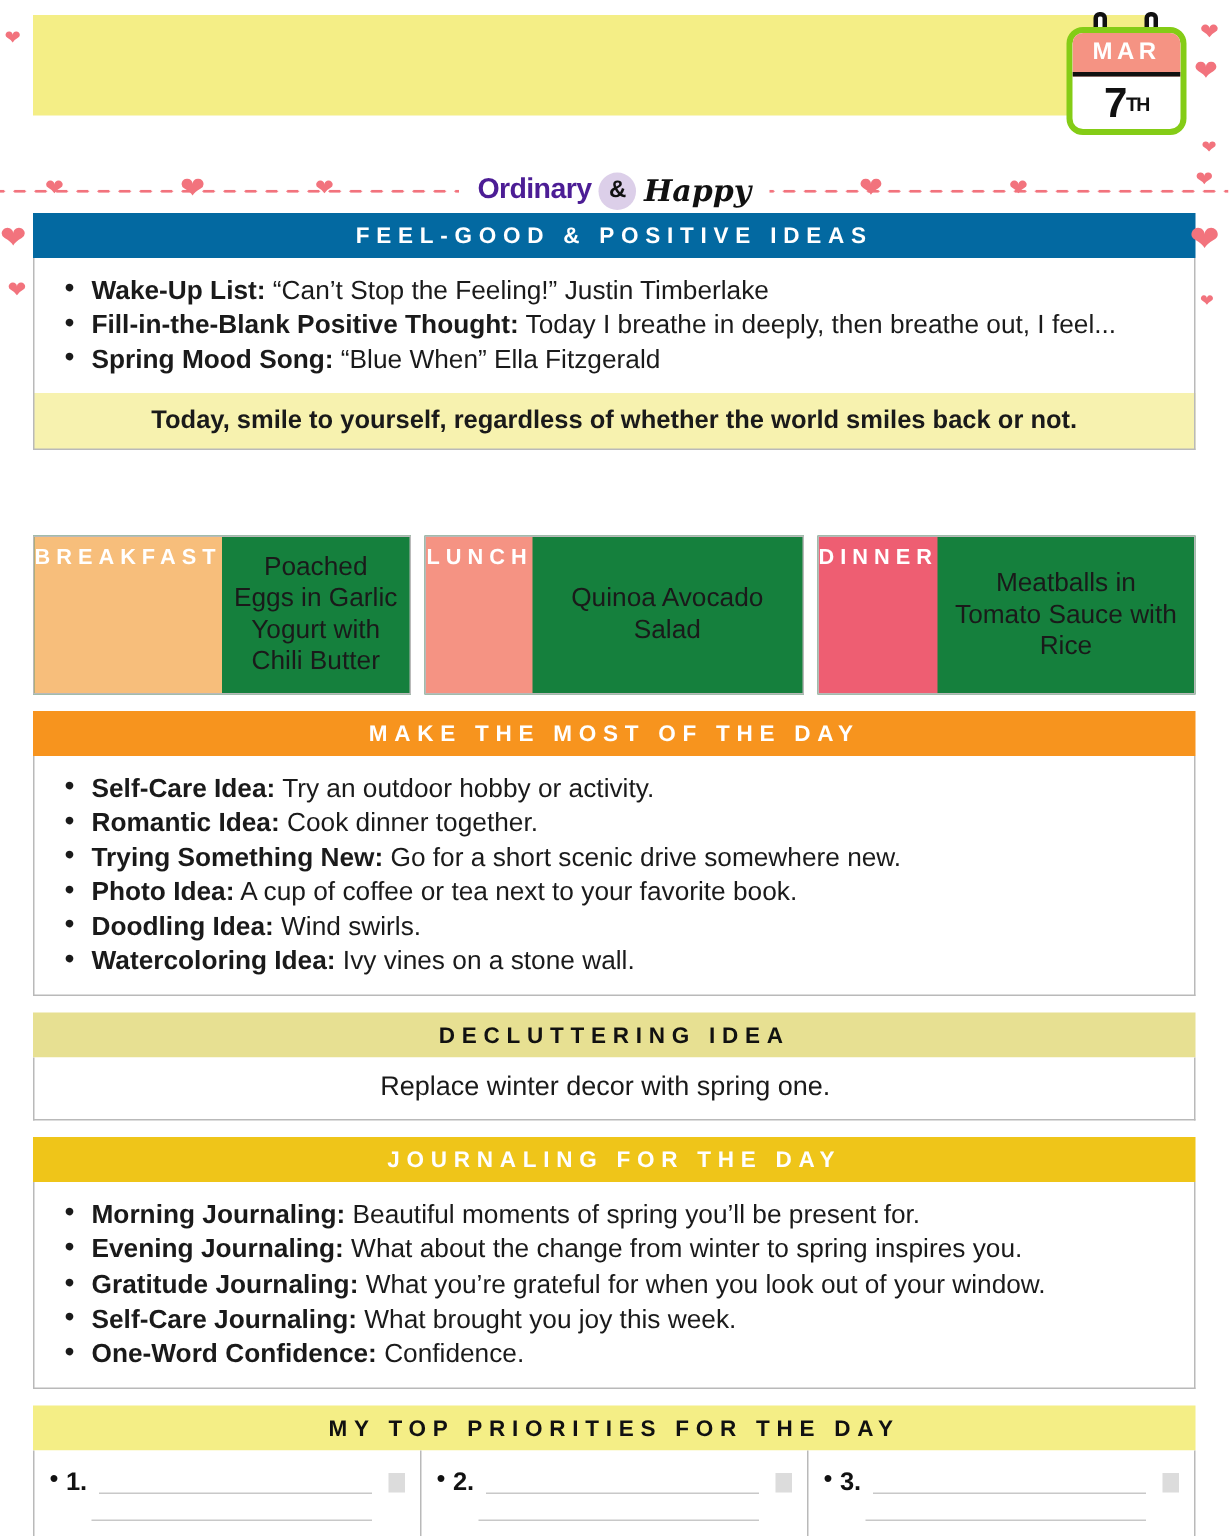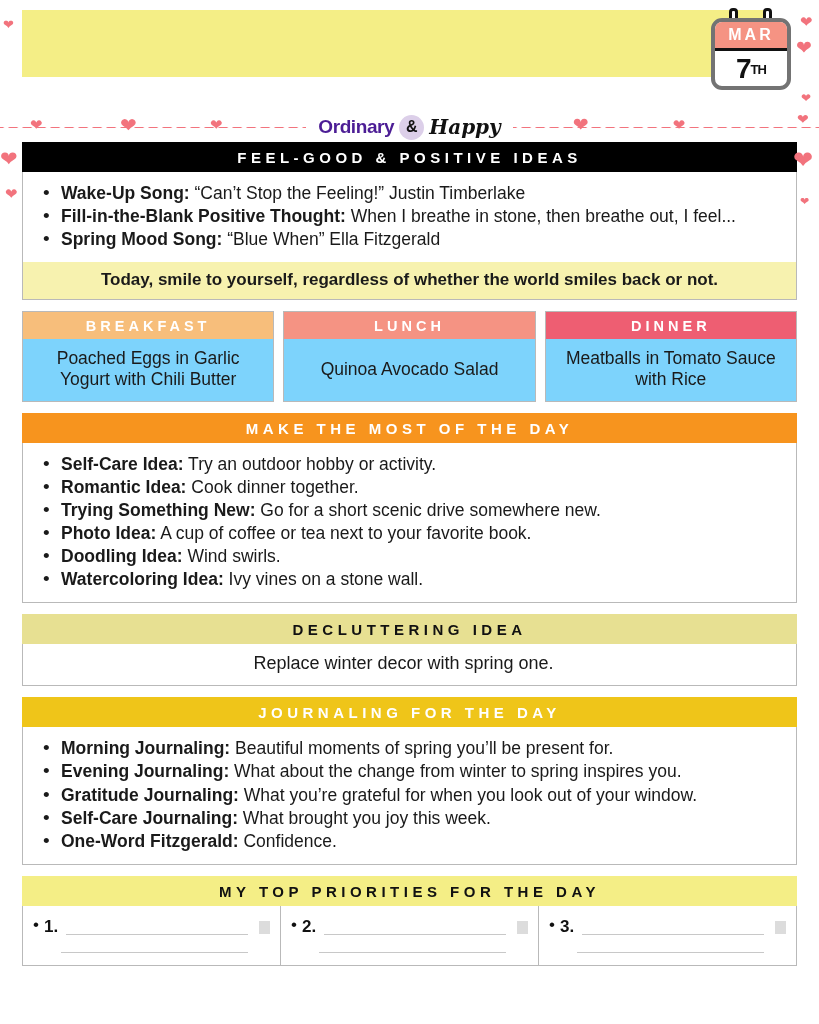--- a/index.html
+++ b/index.html
@@ -73,21 +73,21 @@
     right: 22px;
     top: 8px;
     width: 92px;
     height: 84px;
   }
   .cal-body {
     position: absolute;
     left: 6px; top: 10px;
     width: 80px; height: 72px;
     background: #ffffff;
-    border: 4px solid #737373;
+    border: 4px solid #84cc16;
     border-radius: 11px;
     overflow: hidden;
   }
   .cal-top {
     height: 29px;
     background: #F59383;
     border-bottom: 3px solid #111;
     display: flex;
     align-items: center;
     justify-content: center;
@@ -229,23 +229,24 @@
 
   
   .meals {
     display: flex;
     gap: 9px;
     margin: 0 22px 11px 22px;
   }
   .meal {
     flex: 1;
     border: 1px solid #B9B9B9;
-    background: #7dd3fc;
-    display: flex;
-    flex-direction: column;
+    background: #15803d;
+    display: flex;
+    flex-direction: row;
+    margin-top: 46px;
   }
   .meal-head {
     text-align: center;
     color: #ffffff;
     font-weight: bold;
     font-size: 14.5px;
     letter-spacing: 4px;
     padding: 6px 0 5px 0;
   }
   .meal-body {
@@ -346,25 +347,25 @@
       <span class="brand-amp">&amp;</span>
       <span class="brand-happy">Happy</span>
     </div>
     <div class="dots">
       <span class="hh" style="left:60px;font-size:19px;top:-13px;">❤</span>
       <span class="hh" style="left:160px;">❤</span>
     </div>
   </div>
 
   <div class="section">
-    <div class="sec-head" style="background:#000000;">FEEL-GOOD &amp; POSITIVE IDEAS</div>
+    <div class="sec-head" style="background:#0369a1;">FEEL-GOOD &amp; POSITIVE IDEAS</div>
     <div class="sec-body" style="border-bottom:none;">
       <ul class="bullets">
-        <li><b>Wake-Up Song:</b><span> “Can’t Stop the Feeling!” Justin Timberlake</span></li>
-        <li><b>Fill-in-the-Blank Positive Thought:</b><span> When I breathe in stone, then breathe out, I feel...</span></li>
+        <li><b>Wake-Up List:</b><span> “Can’t Stop the Feeling!” Justin Timberlake</span></li>
+        <li><b>Fill-in-the-Blank Positive Thought:</b><span> Today I breathe in deeply, then breathe out, I feel...</span></li>
         <li><b>Spring Mood Song:</b><span> “Blue When” Ella Fitzgerald</span></li>
       </ul>
     </div>
     <div class="quote-bar">Today, smile to yourself, regardless of whether the world smiles back or not.</div>
   </div>
 
   <div class="meals">
     <div class="meal">
       <div class="meal-head" style="background:#F7BE7B;">BREAKFAST</div>
       <div class="meal-body">Poached Eggs in Garlic Yogurt with Chili Butter</div>
@@ -401,21 +402,21 @@
   </div>
 
   <div class="section">
     <div class="sec-head" style="background:#EFC519;">JOURNALING FOR THE DAY</div>
     <div class="sec-body">
       <ul class="bullets">
         <li><b>Morning Journaling:</b><span> Beautiful moments of spring you’ll be present for.</span></li>
         <li><b>Evening Journaling:</b><span> What about the change from winter to spring inspires you.</span></li>
         <li><b>Gratitude Journaling:</b><span> What you’re grateful for when you look out of your window.</span></li>
         <li><b>Self-Care Journaling:</b><span> What brought you joy this week.</span></li>
-        <li><b>One-Word Fitzgerald:</b><span> Confidence.</span></li>
+        <li><b>One-Word Confidence:</b><span> Confidence.</span></li>
       </ul>
     </div>
   </div>
 
   <div class="section">
     <div class="sec-head dark" style="background:#F4EE86;">MY TOP PRIORITIES FOR THE DAY</div>
     <div class="prio-grid">
       <div class="prio-cell">
         <div class="prio-top">
           <span class="prio-dot">•</span>

